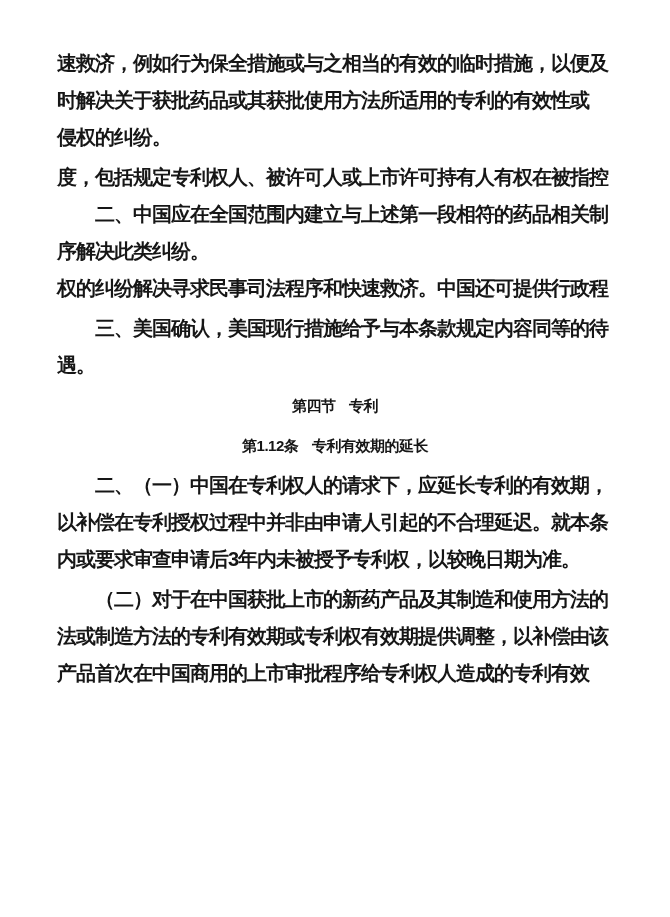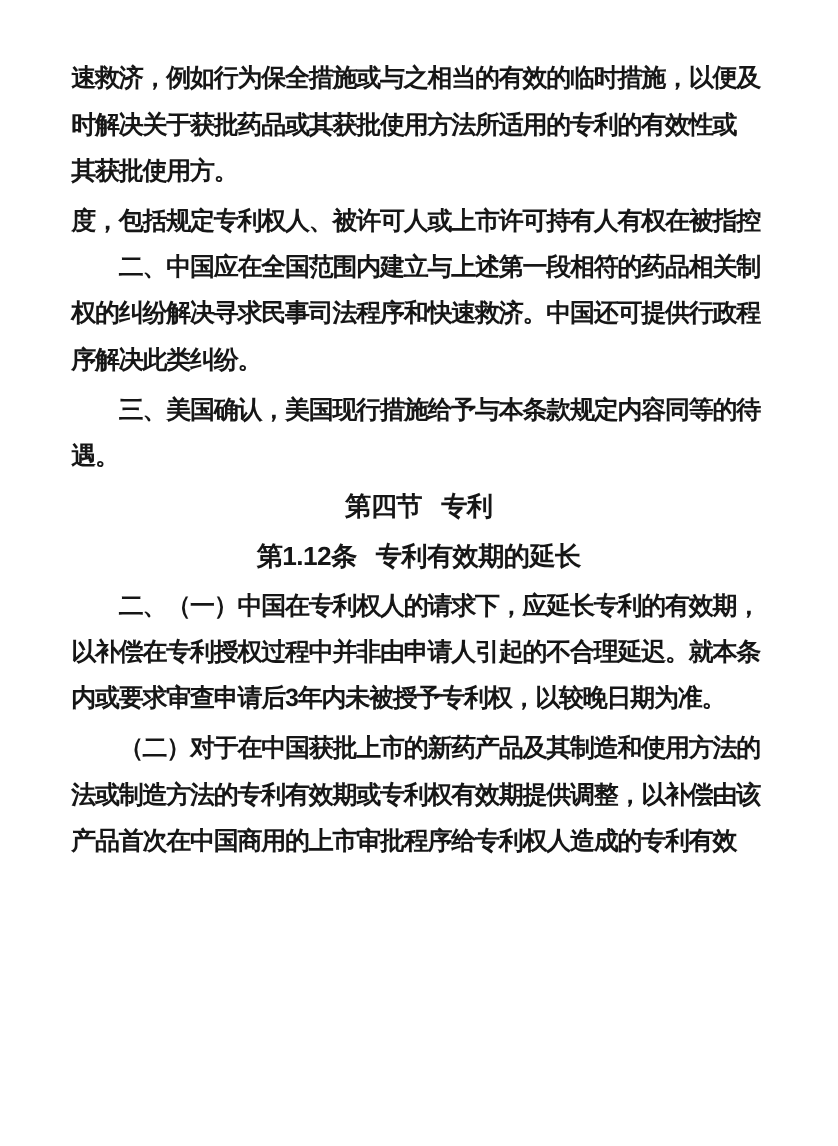--- a/index.html
+++ b/index.html
@@ -37,44 +37,44 @@
     letter-spacing: -1px;
     white-space: nowrap;
     text-align: left;
   }
   .line.ind {
     padding-left: 38px;
   }
   .heading-line {
     height: 37px;
     line-height: 37px;
-    font-size: 21px;
+    font-size: 15px;
     letter-spacing: -0.5px;
     text-align: center;
     word-spacing: 10px;
     white-space: nowrap;
   }
 </style>
 </head>
 <body>
 
 <div class="page">
   <div class="content">
 
     <div class="block">
       <div class="line">速救济，例如行为保全措施或与之相当的有效的临时措施，以便及</div>
       <div class="line">时解决关于获批药品或其获批使用方法所适用的专利的有效性或</div>
-      <div class="line">其获批使用方。</div>
+      <div class="line">侵权的纠纷。</div>
     </div>
 
     <div class="block">
       <div class="line">度，包括规定专利权人、被许可人或上市许可持有人有权在被指控</div>
       <div class="line ind">二、中国应在全国范围内建立与上述第一段相符的药品相关制</div>
+      <div class="line">序解决此类纠纷。</div>
       <div class="line">权的纠纷解决寻求民事司法程序和快速救济。中国还可提供行政程</div>
-      <div class="line">序解决此类纠纷。</div>
     </div>
 
     <div class="block">
       <div class="line ind">三、美国确认，美国现行措施给予与本条款规定内容同等的待</div>
       <div class="line">遇。</div>
     </div>
 
     <div class="block">
       <div class="heading-line">第四节 专利</div>
     </div>

